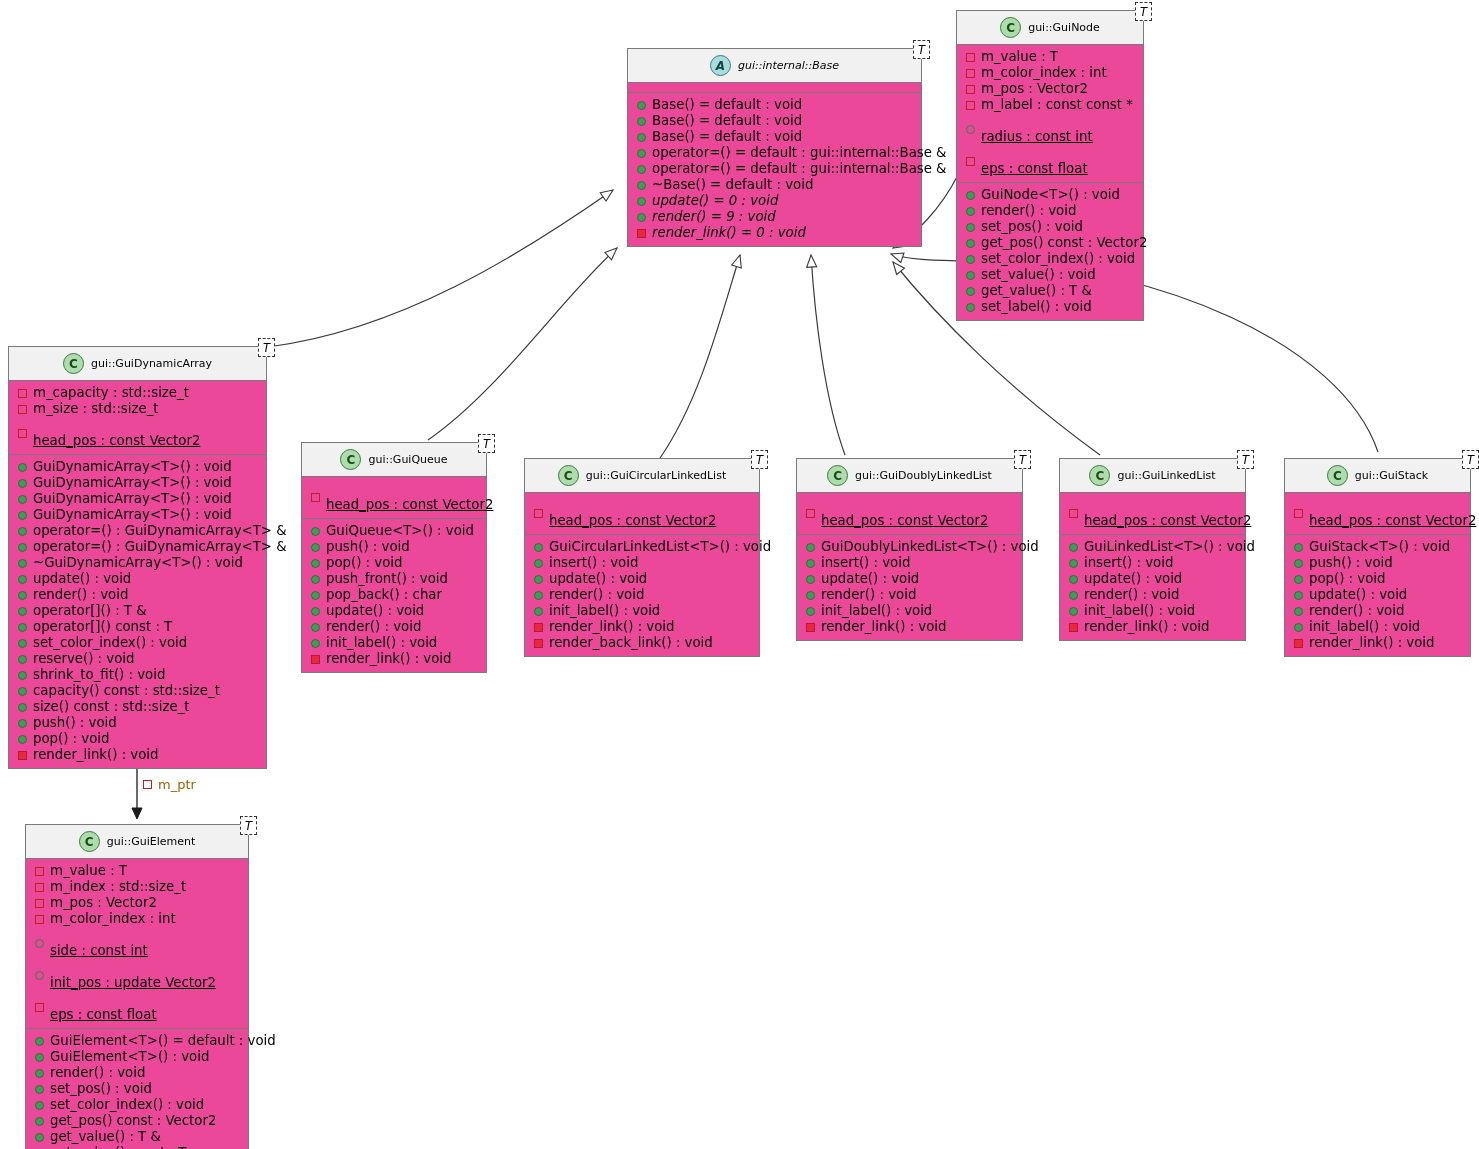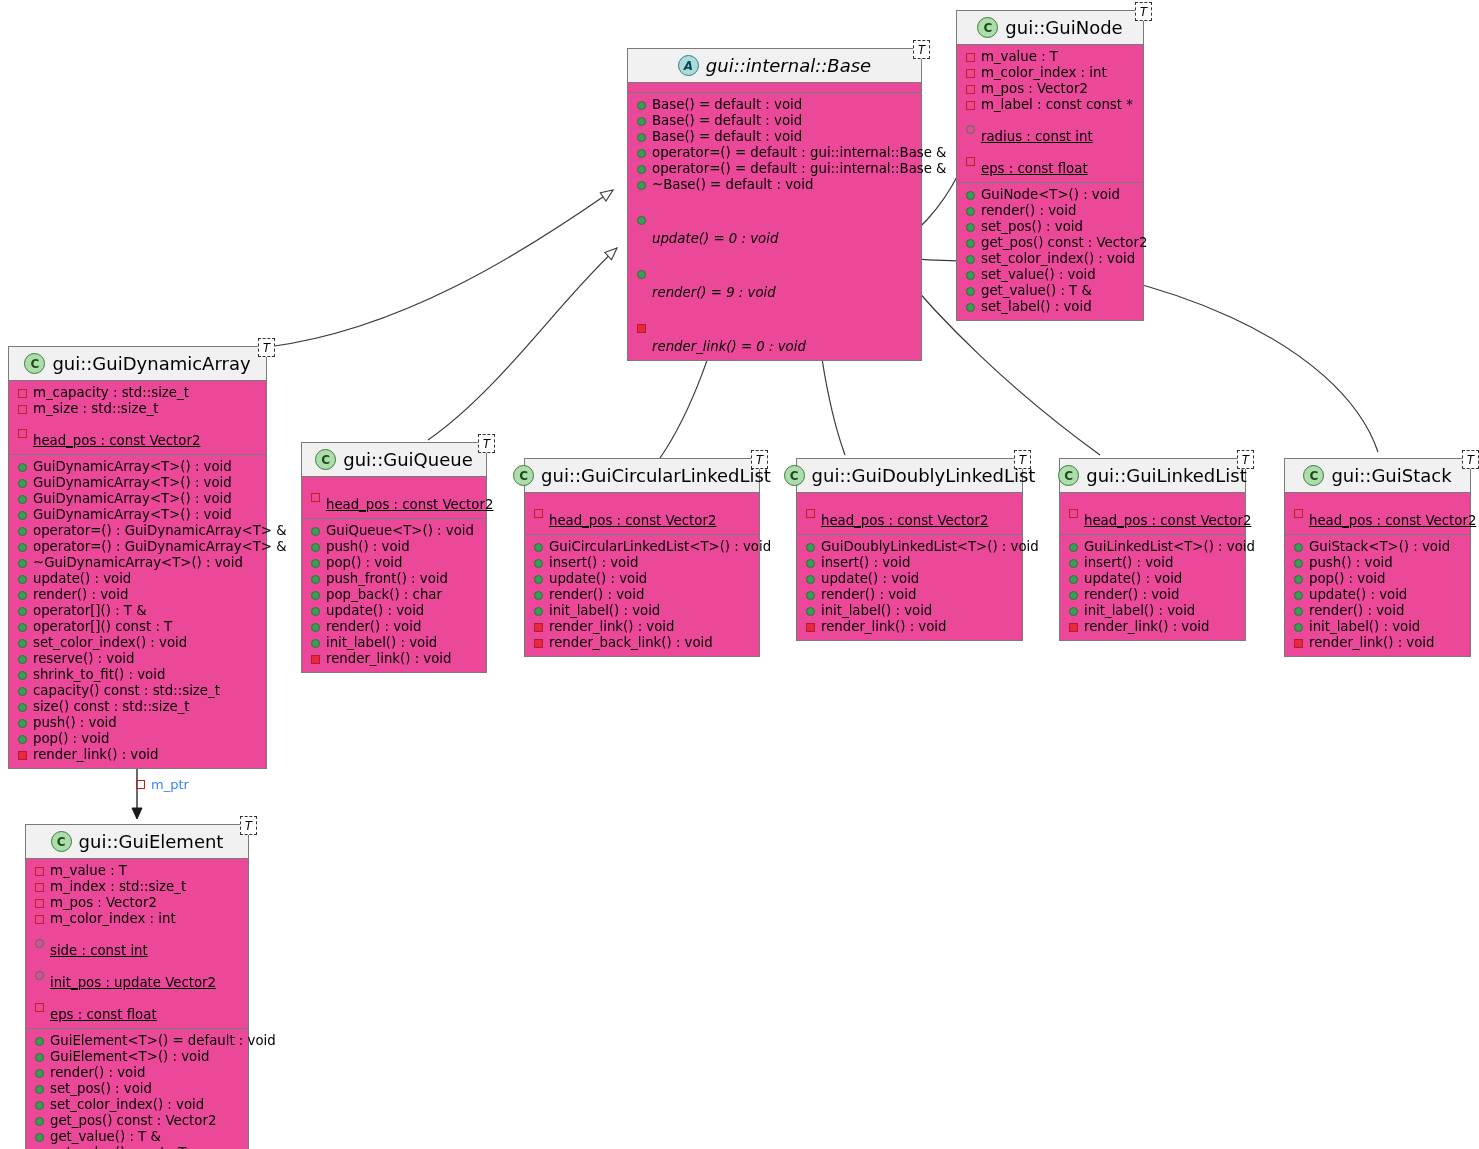--- a/index.html
+++ b/index.html
@@ -38,21 +38,21 @@
     display: flex;
     align-items: center;
     justify-content: center;
     gap: 7px;
     padding: 6px 10px 6px 10px;
     border-bottom: 1px solid #7a7a7a;
     background: #f1f1f1;
     position: relative;
   }
   .cls-title {
-    font-size: 18px;
+    font-size: 11px;
     color: #000000;
     white-space: nowrap;
   }
   .cls-title.abstract {
     font-style: italic;
   }
   .stereo {
     width: 19px;
     height: 19px;
     border-radius: 50%;
@@ -90,21 +90,21 @@
     align-items: center;
     gap: 6px;
     padding: 0 8px 0 9px;
     font-size: 13.3px;
     line-height: 16px;
     color: #000000;
     white-space: nowrap;
   }
   .member-text { display: inline-block; }
   .member.static .member-text { text-decoration: underline; margin-top: 16px; }
-  .member.abstract .member-text { font-style: italic; margin-top: 38px; }
+  .member.abstract .member-text { font-style: italic; }
 
   
   .vis {
     width: 9px;
     height: 9px;
     flex: 0 0 auto;
     box-sizing: border-box;
   }
   .vis.private-field {           
     border: 1.4px solid #c02020;
@@ -139,22 +139,23 @@
     justify-content: center;
     color: #000;
     box-sizing: border-box;
   }
   .edge-label {
     position: absolute;
     display: flex;
     align-items: center;
     gap: 6px;
     font-size: 13px;
-    color: #3b82f6;
+    color: #a16207;
     white-space: nowrap;
+    padding-left: 7px;
   }
   .edge-label .vis { width: 9px; height: 9px; }
 </style>
 </head>
 <body>
 
 <div id="canvas">
 
   <svg id="edges" viewBox="0 0 1479 1149">
     <defs>

